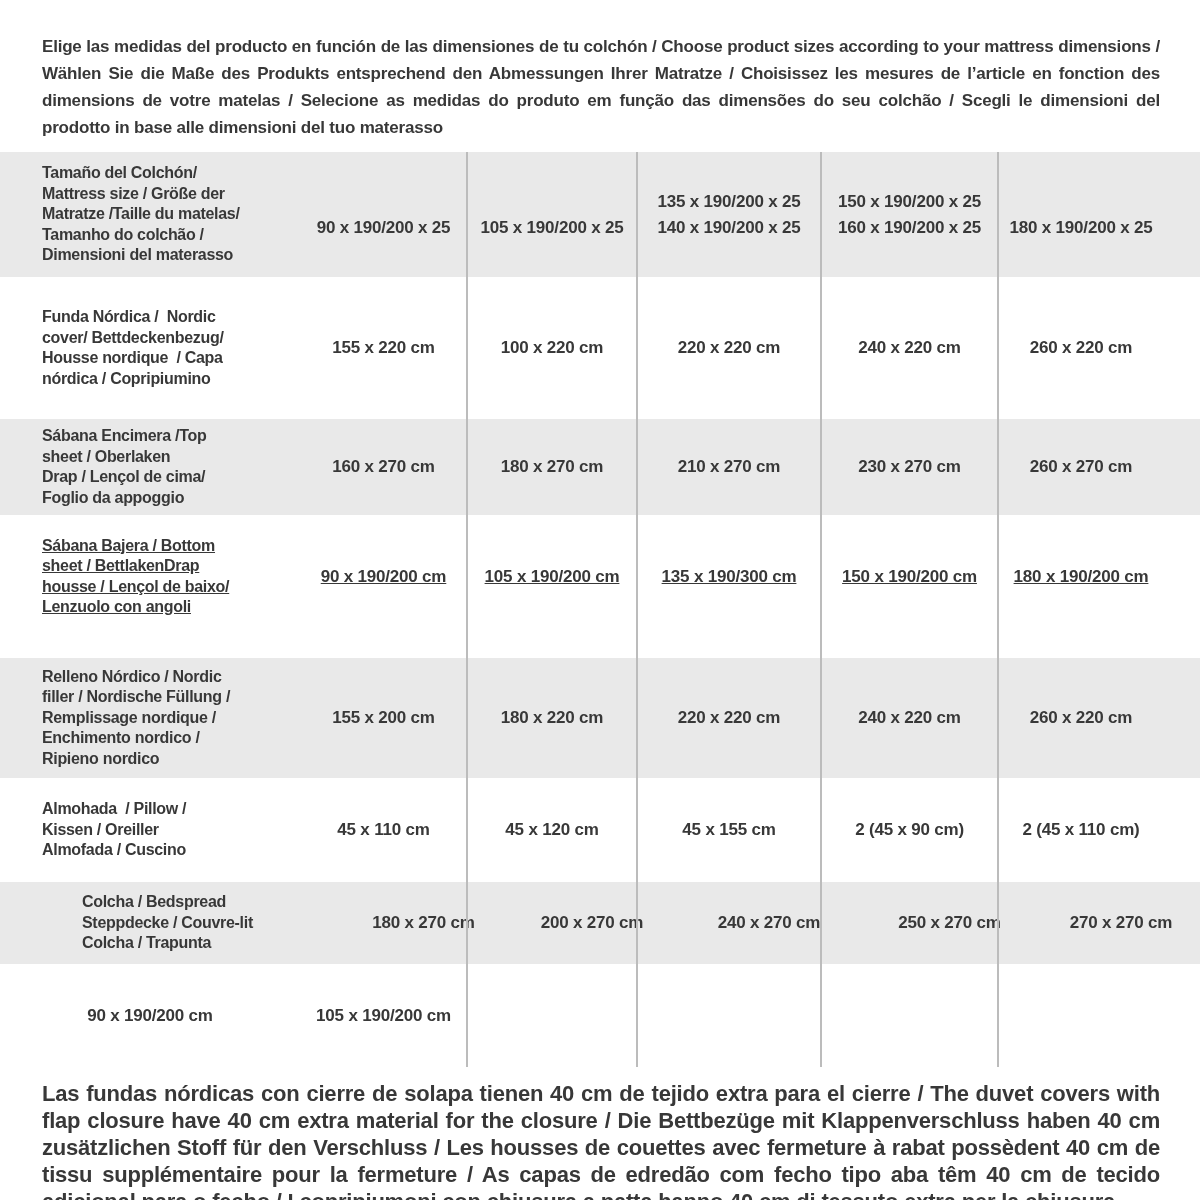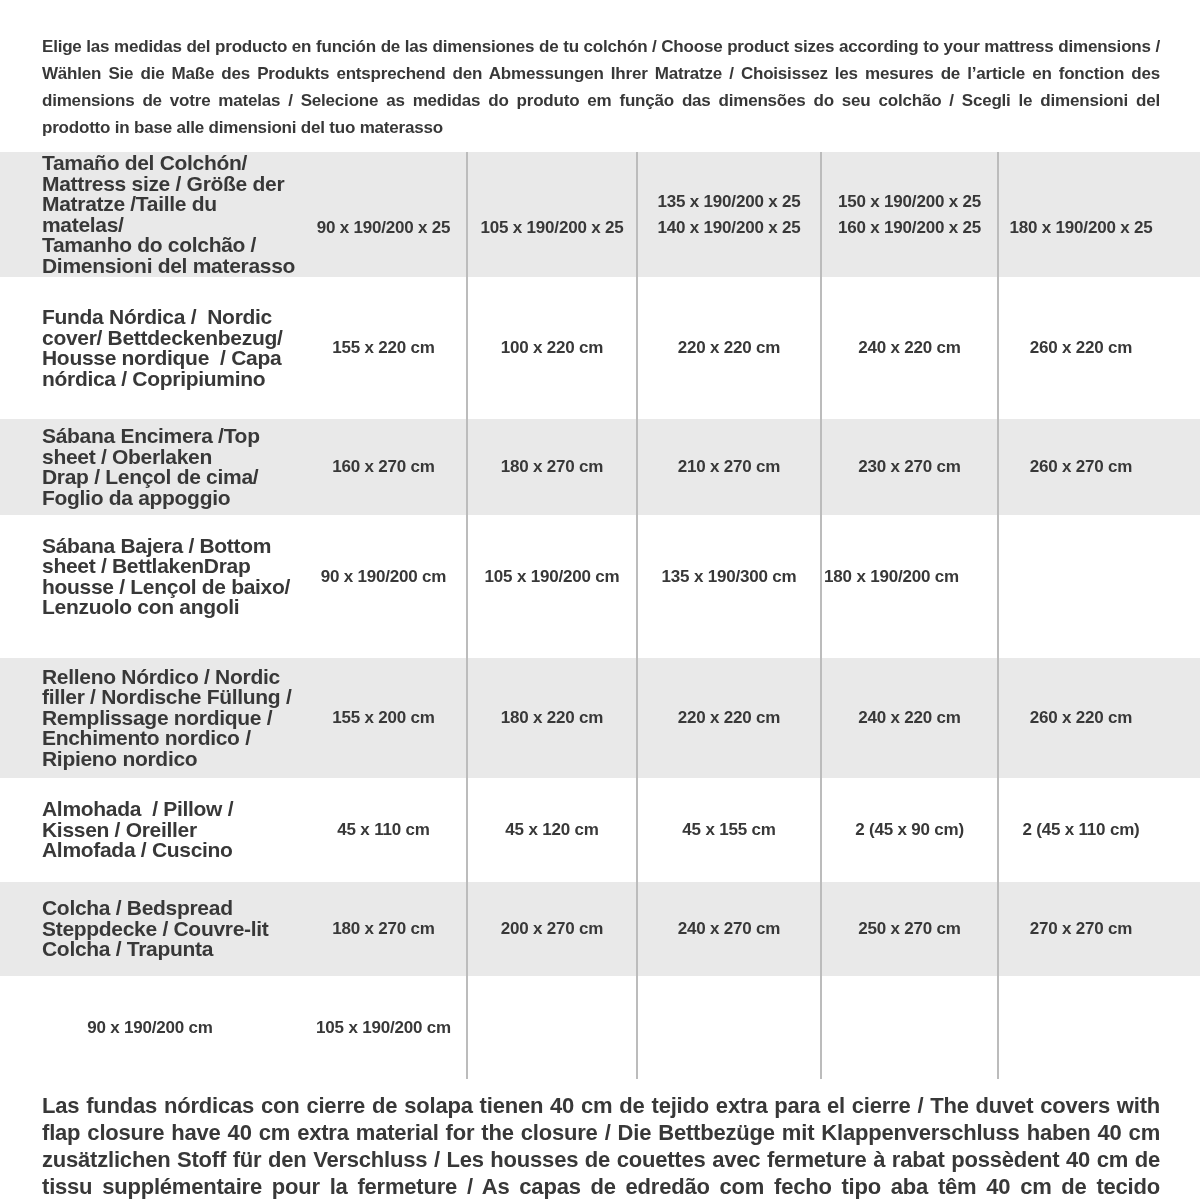--- a/index.html
+++ b/index.html
@@ -26,29 +26,29 @@
   }
   .rows{width:1200px;}
   .row{
     display:grid;
     grid-template-columns:300px 167px 170px 184px 177px 202px;
     width:1200px;
   }
   .r0{height:125px;background:var(--band);}
   .r1{height:142px;}
   .r2{height:96px;background:var(--band);}
-  .r3{height:123px;}
+  .r3{height:123px;text-decoration:underline;}
   .r4{height:120px;background:var(--band);margin-top:20px;}
   .r5{height:104px;}
-  .r6{height:94px;background:var(--band);}
+  .r6{height:82px;background:var(--band);padding-left:40px;}
   .r7{height:103px;}
   .cell{display:flex;align-items:center;}
   .label{
     padding-left:42px;
-    font-size:21px;line-height:20.5px;letter-spacing:-0.3px;
+    font-size:16px;line-height:20.5px;letter-spacing:-0.3px;
     white-space:pre-wrap;
   }
   .val{
     justify-content:center;text-align:center;
     font-size:17px;line-height:26px;letter-spacing:-0.2px;
     white-space:pre-line;
   }
   .row .val:last-child{padding-right:36px;}
   .shift{padding-top:27px;}
   .divider{
@@ -107,20 +107,21 @@
     <div class="cell val">260 x 270 cm</div>
   </div>
         <div class="row r3">
     <div class="cell label">Sábana Bajera / Bottom
 sheet / BettlakenDrap
 housse / Lençol de baixo/
 Lenzuolo con angoli</div>
     <div class="cell val">90 x 190/200 cm</div>
     <div class="cell val">105 x 190/200 cm</div>
     <div class="cell val">135 x 190/300 cm</div>
+    <div class="cell val">150 x 190/200 cm</div>
     <div class="cell val">180 x 190/200 cm</div>
   </div>
         <div class="row r4">
     <div class="cell label">Relleno Nórdico / Nordic
 filler / Nordische Füllung /
 Remplissage nordique /
 Enchimento nordico /
 Ripieno nordico</div>
     <div class="cell val">155 x 200 cm</div>
     <div class="cell val">180 x 220 cm</div>

